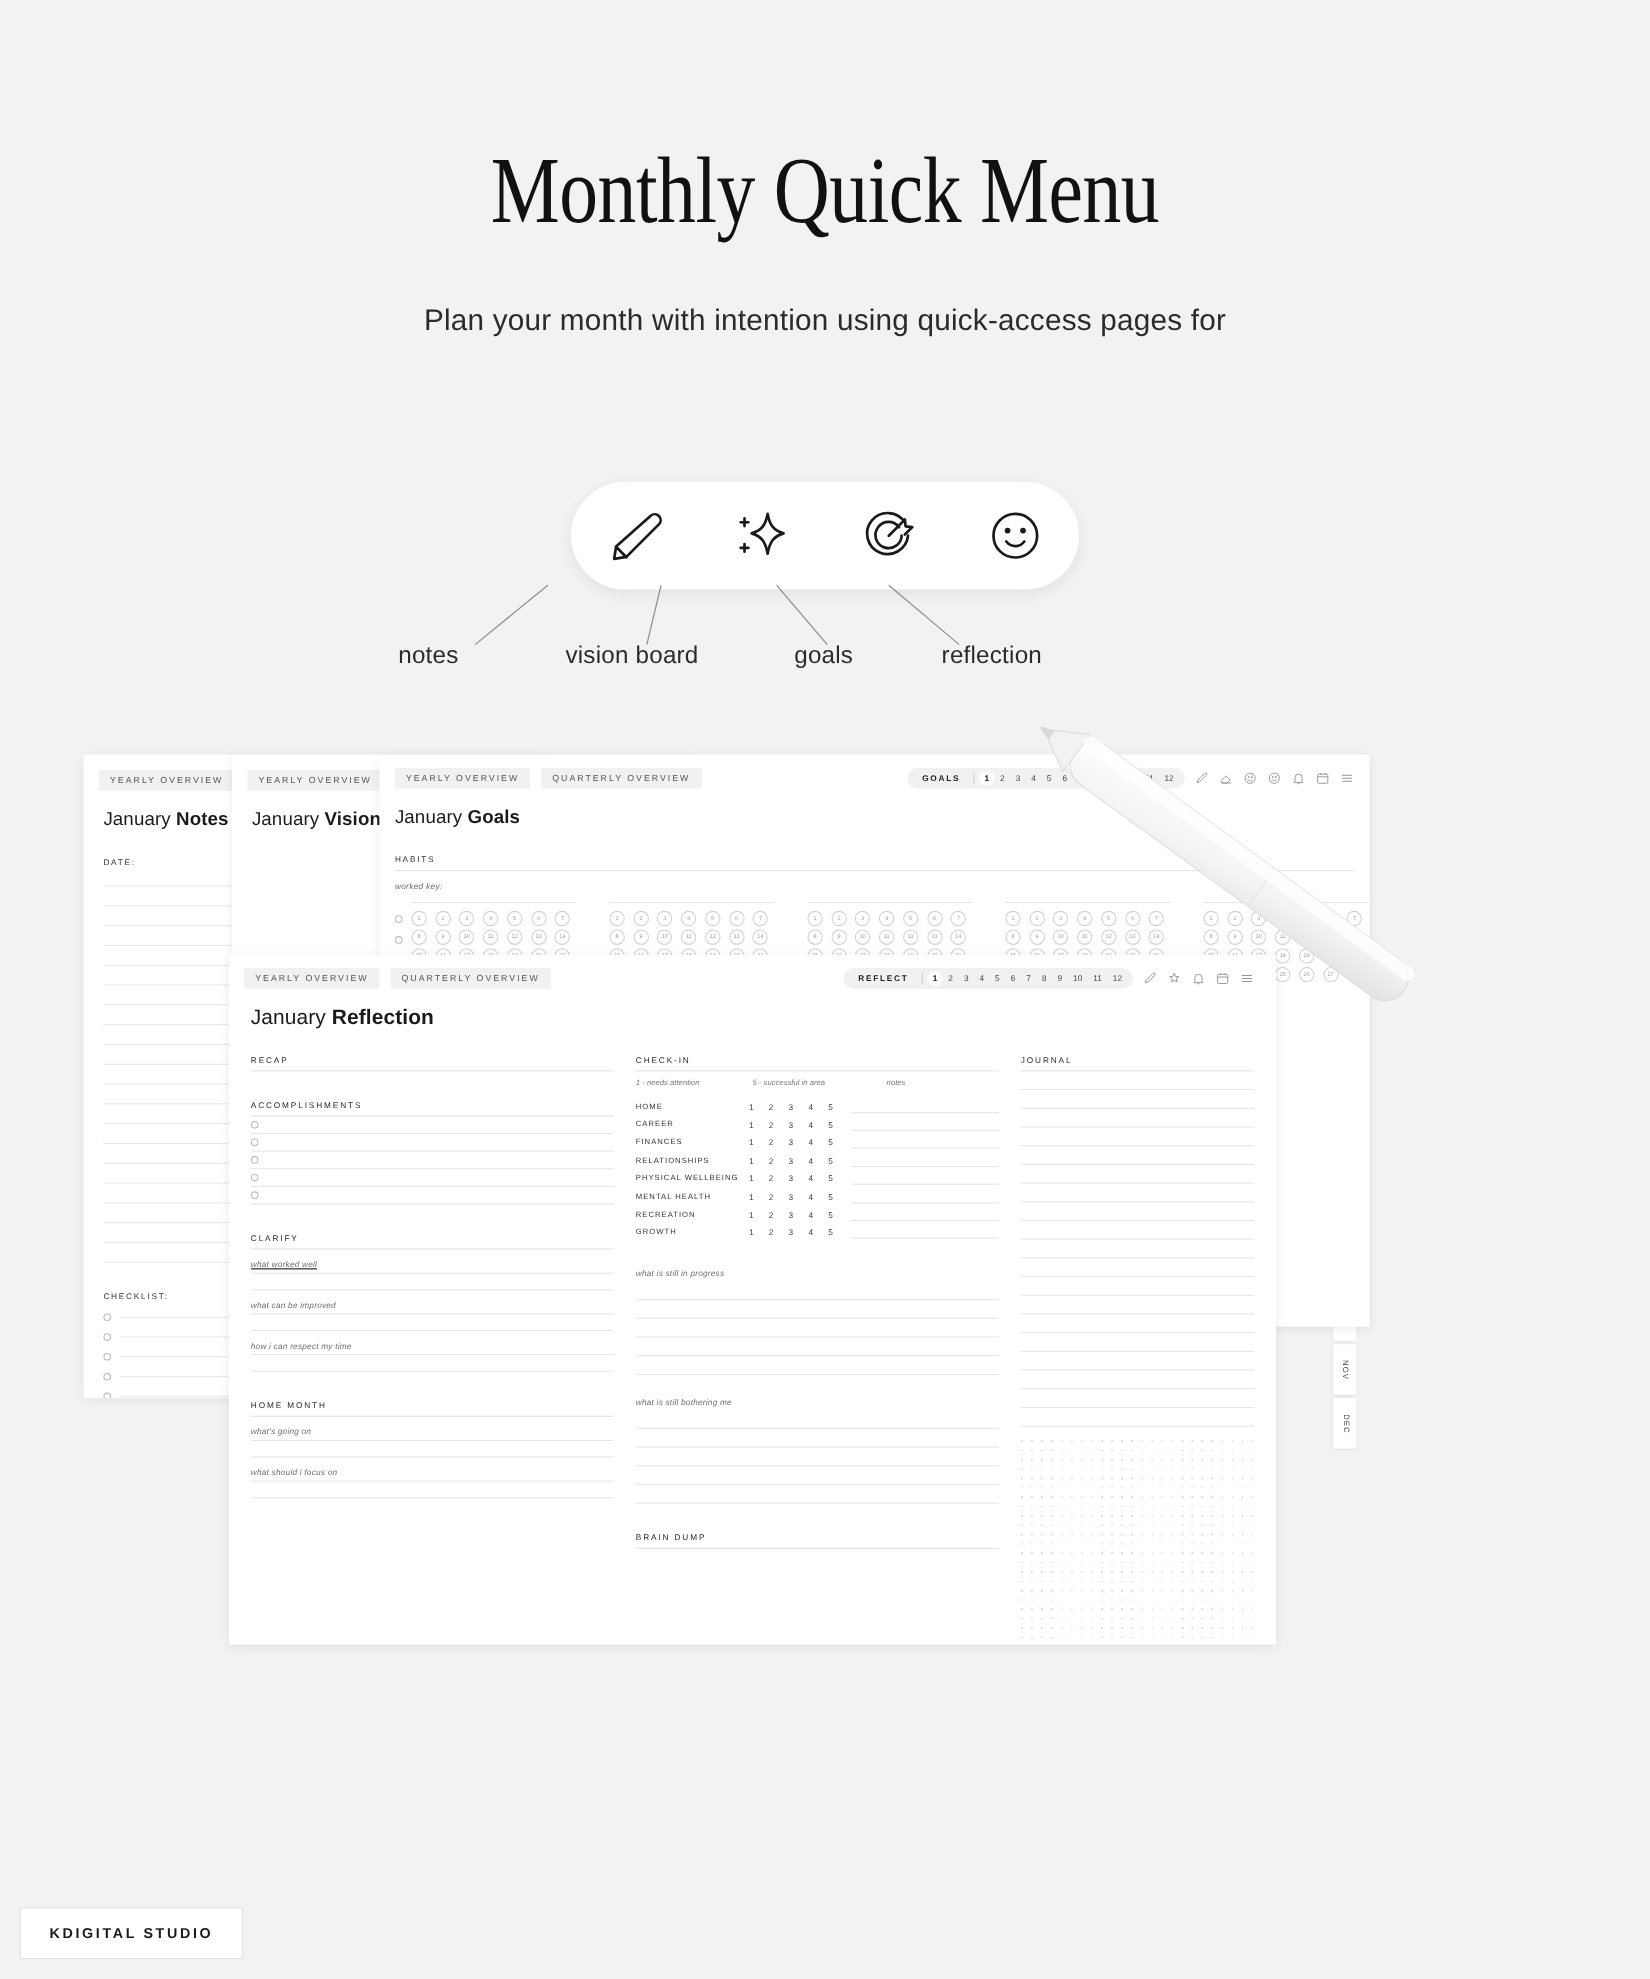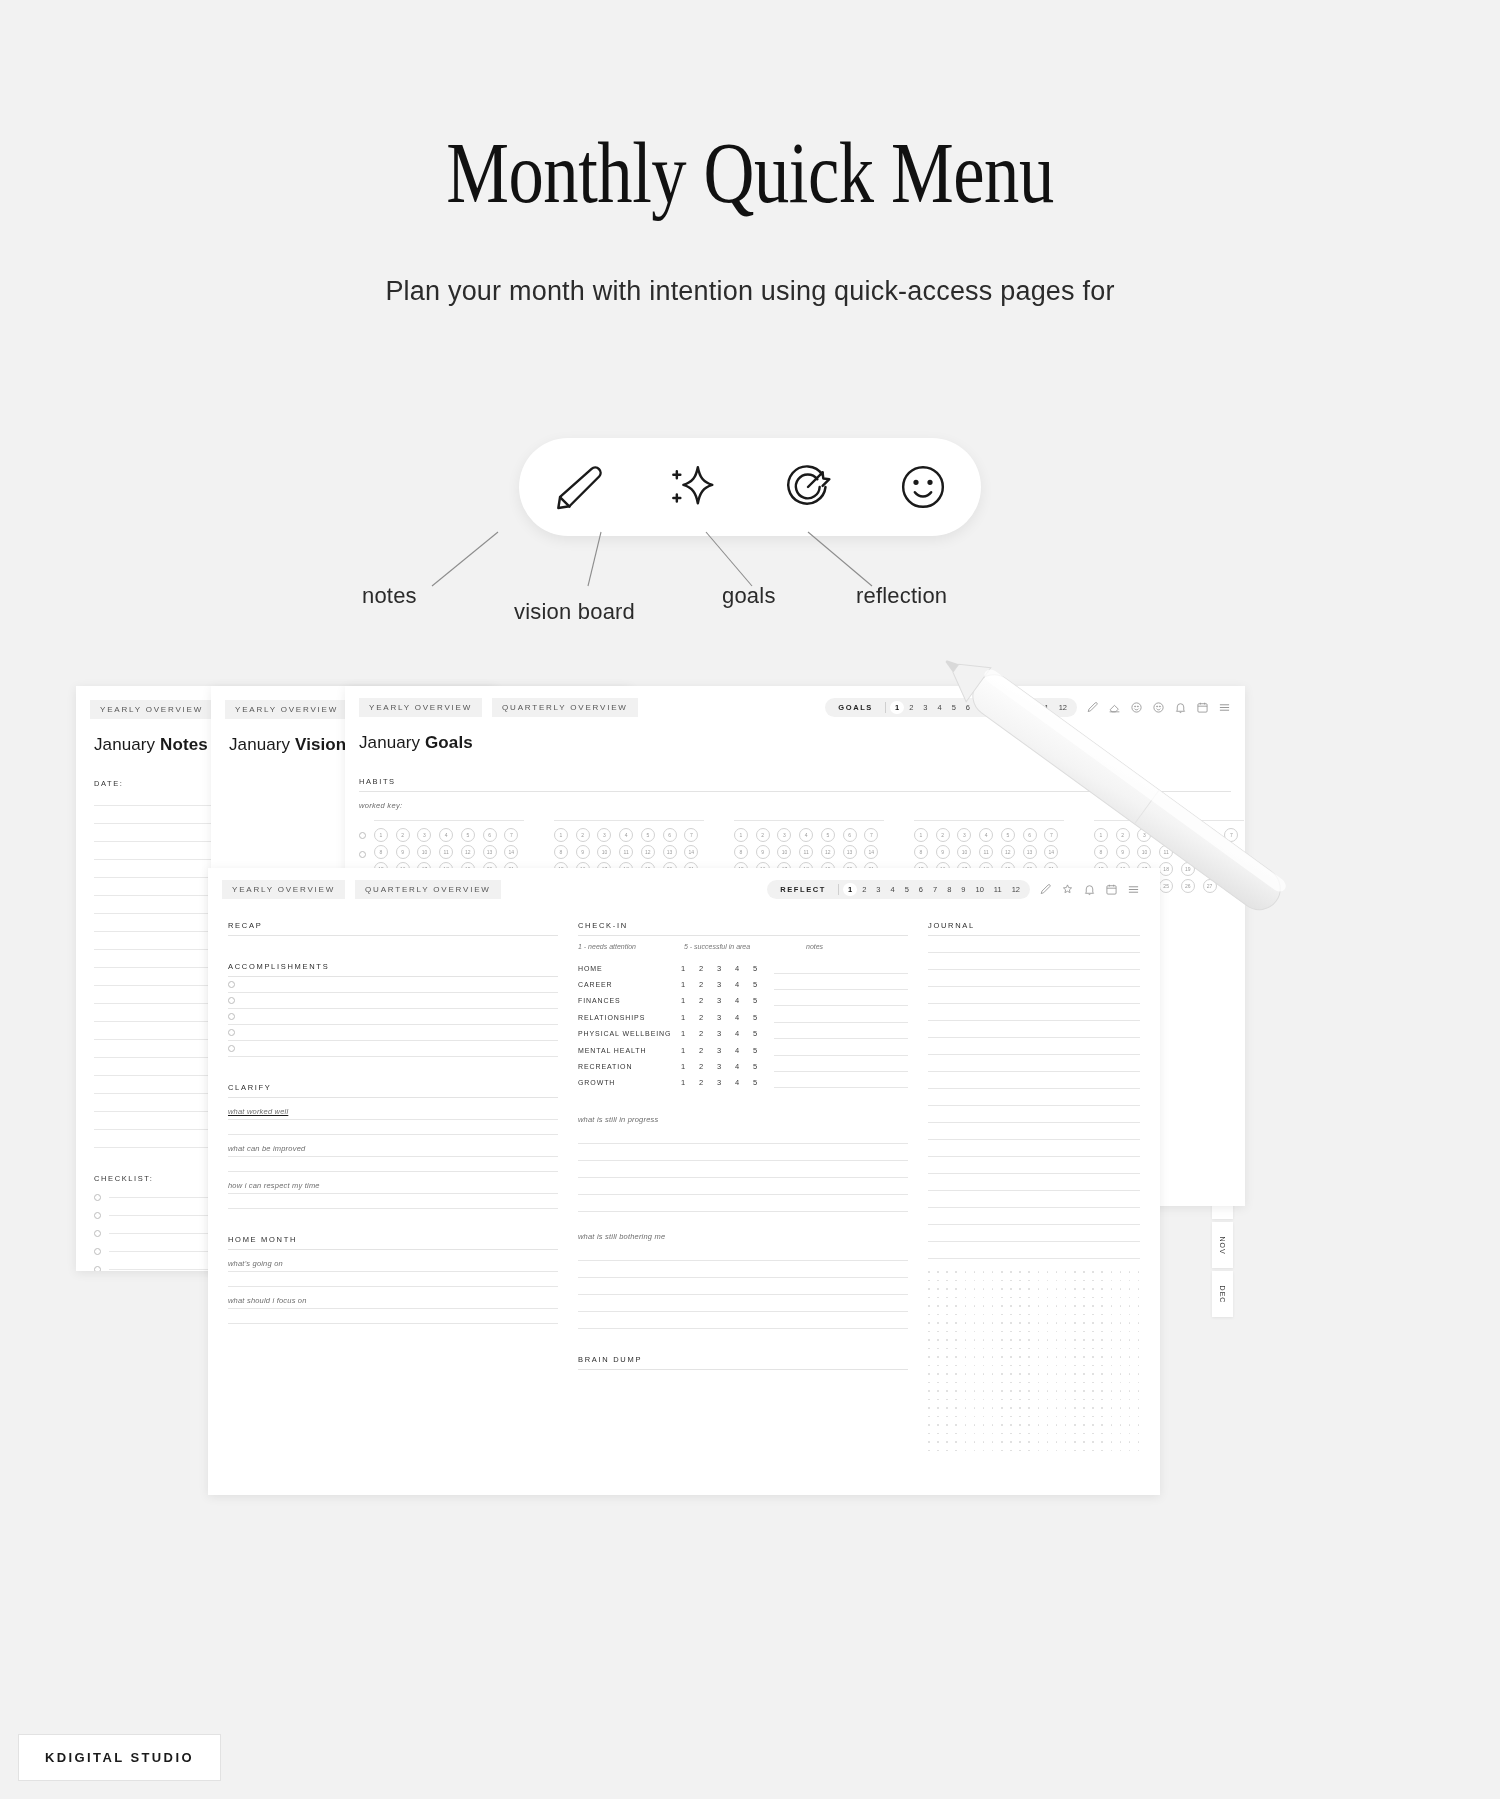--- a/index.html
+++ b/index.html
@@ -221,21 +221,21 @@
   <g stroke="#8d8d8d" stroke-width="1.1" fill="none">
     <line x1="498" y1="532" x2="432" y2="586"></line>
     <line x1="601" y1="532" x2="588" y2="586"></line>
     <line x1="706" y1="532" x2="752" y2="586"></line>
     <line x1="808" y1="532" x2="872" y2="586"></line>
   </g>
 </svg>
 
 <div class="labels">
   <span class="lbl" style="left:362px;top:0">notes</span>
-  <span class="lbl" style="left:514px;top:16px">vision board</span>
+  <span class="lbl" style="left:514px;top:0">vision board</span>
   <span class="lbl" style="left:722px;top:0">goals</span>
   <span class="lbl" style="left:856px;top:0">reflection</span>
 </div>
 
 <div class="montage">
 
   <div class="mtabs mtabs-far" id="mtabs-far">
       <div class="mtab">
         <span>FEB</span>
       </div>
@@ -712,20 +712,24 @@
             </svg>
           </span>
         <span class="ticon">
             <svg viewBox="0 0 24 24" fill="none" stroke="#555" stroke-width="1.8">
               <path d="M3.5 7h17M3.5 12h17M3.5 17h17"></path>
             </svg>
           </span>
       </div>
     </div>
 
+    <div class="pg-title" style="padding:16px 0 0 20px;font-size:19px">
+      <span>January</span>
+      <b>Reflection</b>
+    </div>
 
     <div class="ref-cols" style="margin-top:22px">
 
       <div class="ref-col-l">
         <div class="sec-title">RECAP</div>
         <div class="rule"></div>
 
         <div class="sec-title" style="margin-top:26px">ACCOMPLISHMENTS</div>
         <div class="rule"></div>
         <div id="accomplishments">

